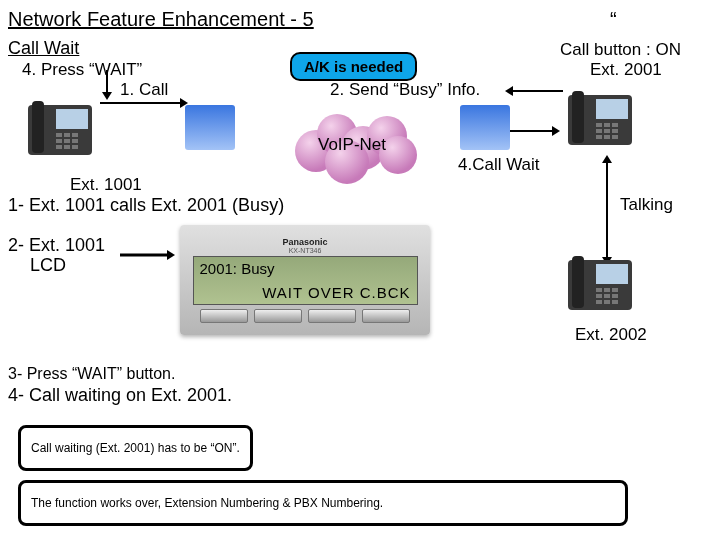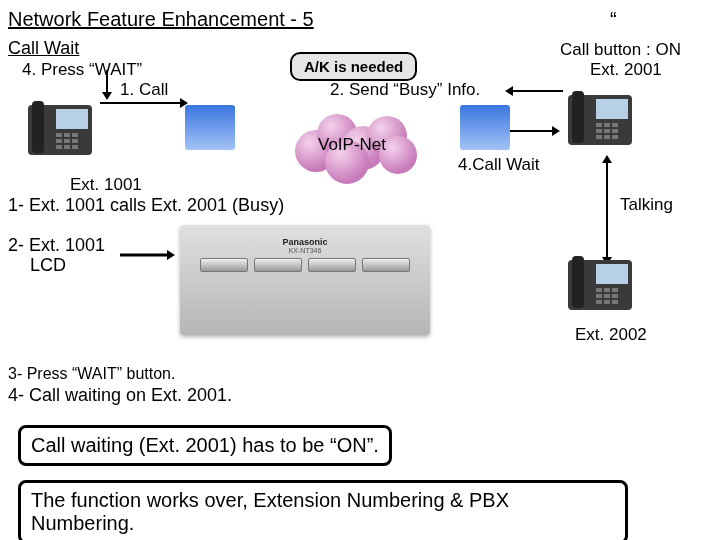--- a/index.html
+++ b/index.html
@@ -2,39 +2,39 @@
 <html><head>
 <meta charset="utf-8">
 <style>
   * { box-sizing: border-box; margin: 0; padding: 0; }
   body { width: 720px; height: 540px; font-family: Arial, sans-serif; position: relative; background: #fff; }
   .abs { position: absolute; }
   .title { font-size: 20px; text-decoration: underline; left: 8px; top: 8px; }
   .subtitle { font-size: 18px; text-decoration: underline; left: 8px; top: 38px; }
   .quote { font-size: 20px; left: 610px; top: 8px; }
   .txt { font-size: 17px; }
-  .ak-badge { border: 2px solid #000; border-radius: 10px; padding: 4px 12px; font-weight: bold; font-size: 15px; background: #e5e5e5; }
+  .ak-badge { border: 2px solid #000; border-radius: 10px; padding: 4px 12px; font-weight: bold; font-size: 15px; background: #0ea5e9; }
   .gw { width: 50px; height: 45px; background: linear-gradient(180deg, #3a76e0 0%, #a3c3f6 100%); border-radius: 3px; }
   .cloud { width: 120px; height: 70px; position: relative; }
   .cloud .c { position: absolute; border-radius: 50%; background: radial-gradient(circle at 35% 30%, #f4d2eb, #c77ab9 70%); }
   .cloud .c1 { width: 42px; height: 42px; left: 0; top: 20px; }
   .cloud .c2 { width: 40px; height: 40px; left: 22px; top: 4px; }
   .cloud .c3 { width: 44px; height: 44px; left: 46px; top: 16px; }
   .cloud .c4 { width: 40px; height: 40px; left: 72px; top: 6px; }
   .cloud .c5 { width: 38px; height: 38px; left: 84px; top: 26px; }
   .cloud .c6 { width: 44px; height: 44px; left: 30px; top: 30px; }
   .phone { width: 80px; height: 70px; }
   .lcd-device { width: 250px; height: 110px; background: linear-gradient(180deg, #e0e0e0, #b5b5b5); border-radius: 4px; box-shadow: 0 2px 4px rgba(0,0,0,.3); display: flex; flex-direction: column; align-items: center; padding: 12px; }
   .lcd-brand { font-size: 9px; color: #222; font-weight: bold; }
   .lcd-model { font-size: 7px; color: #555; }
   .lcd-screen { width: 225px; height: 60px; background: linear-gradient(180deg, #95a97a, #b0c290); border: 1px solid #555; margin-top: 2px; padding: 3px 6px; font-size: 15px; color: #000; display: flex; flex-direction: column; justify-content: space-between; }
   .lcd-bottom { text-align: right; letter-spacing: 1px; }
   .lcd-keys { display: flex; gap: 6px; margin-top: 4px; }
   .lcd-key { width: 48px; height: 14px; background: linear-gradient(180deg,#eee,#999); border: 1px solid #777; border-radius: 2px; }
-  .note-box { border: 3px solid #000; border-radius: 8px; padding: 6px 10px; font-size: 20px; }
+  .note-box { border: 3px solid #000; border-radius: 8px; padding: 13px 10px; font-size: 12px; }
   svg.arrow { position: absolute; overflow: visible; }
 </style>
 </head>
 <body>
 
 <div class="abs title">Network Feature Enhancement - 5</div>
 <div class="abs subtitle">Call Wait</div>
 <div class="abs quote">“</div>
 
 <div class="abs txt" style="left:22px;top:60px">4. Press “WAIT”</div>
@@ -150,20 +150,24 @@
 <div class="abs txt" style="left:8px;top:235px;font-size:18px">2- Ext. 1001</div>
 <div class="abs txt" style="left:30px;top:255px;font-size:18px">LCD</div>
 <svg class="arrow" style="left:120px;top:250px;width:55px;height:10px">
     <line x1="0" y1="5" x2="47" y2="5" stroke="#000" stroke-width="3"></line>
     <polygon points="47,0 55,5 47,10" fill="#000"></polygon>
   </svg>
 
 <div class="abs lcd-device" style="left:180px;top:225px">
   <div class="lcd-brand">Panasonic</div>
   <div class="lcd-model">KX-NT346</div>
+  <div class="lcd-screen">
+    <div>2001: Busy</div>
+    <div class="lcd-bottom">WAIT  OVER  C.BCK</div>
+  </div>
   <div class="lcd-keys">
     <div class="lcd-key"></div>
       <div class="lcd-key"></div>
       <div class="lcd-key"></div>
       <div class="lcd-key"></div>
   </div>
 </div>
 
 <div class="abs txt" style="left:8px;top:365px;font-size:16px">3- Press “WAIT” button.</div>
 <div class="abs txt" style="left:8px;top:385px;font-size:18px">4- Call waiting on Ext. 2001.</div>

